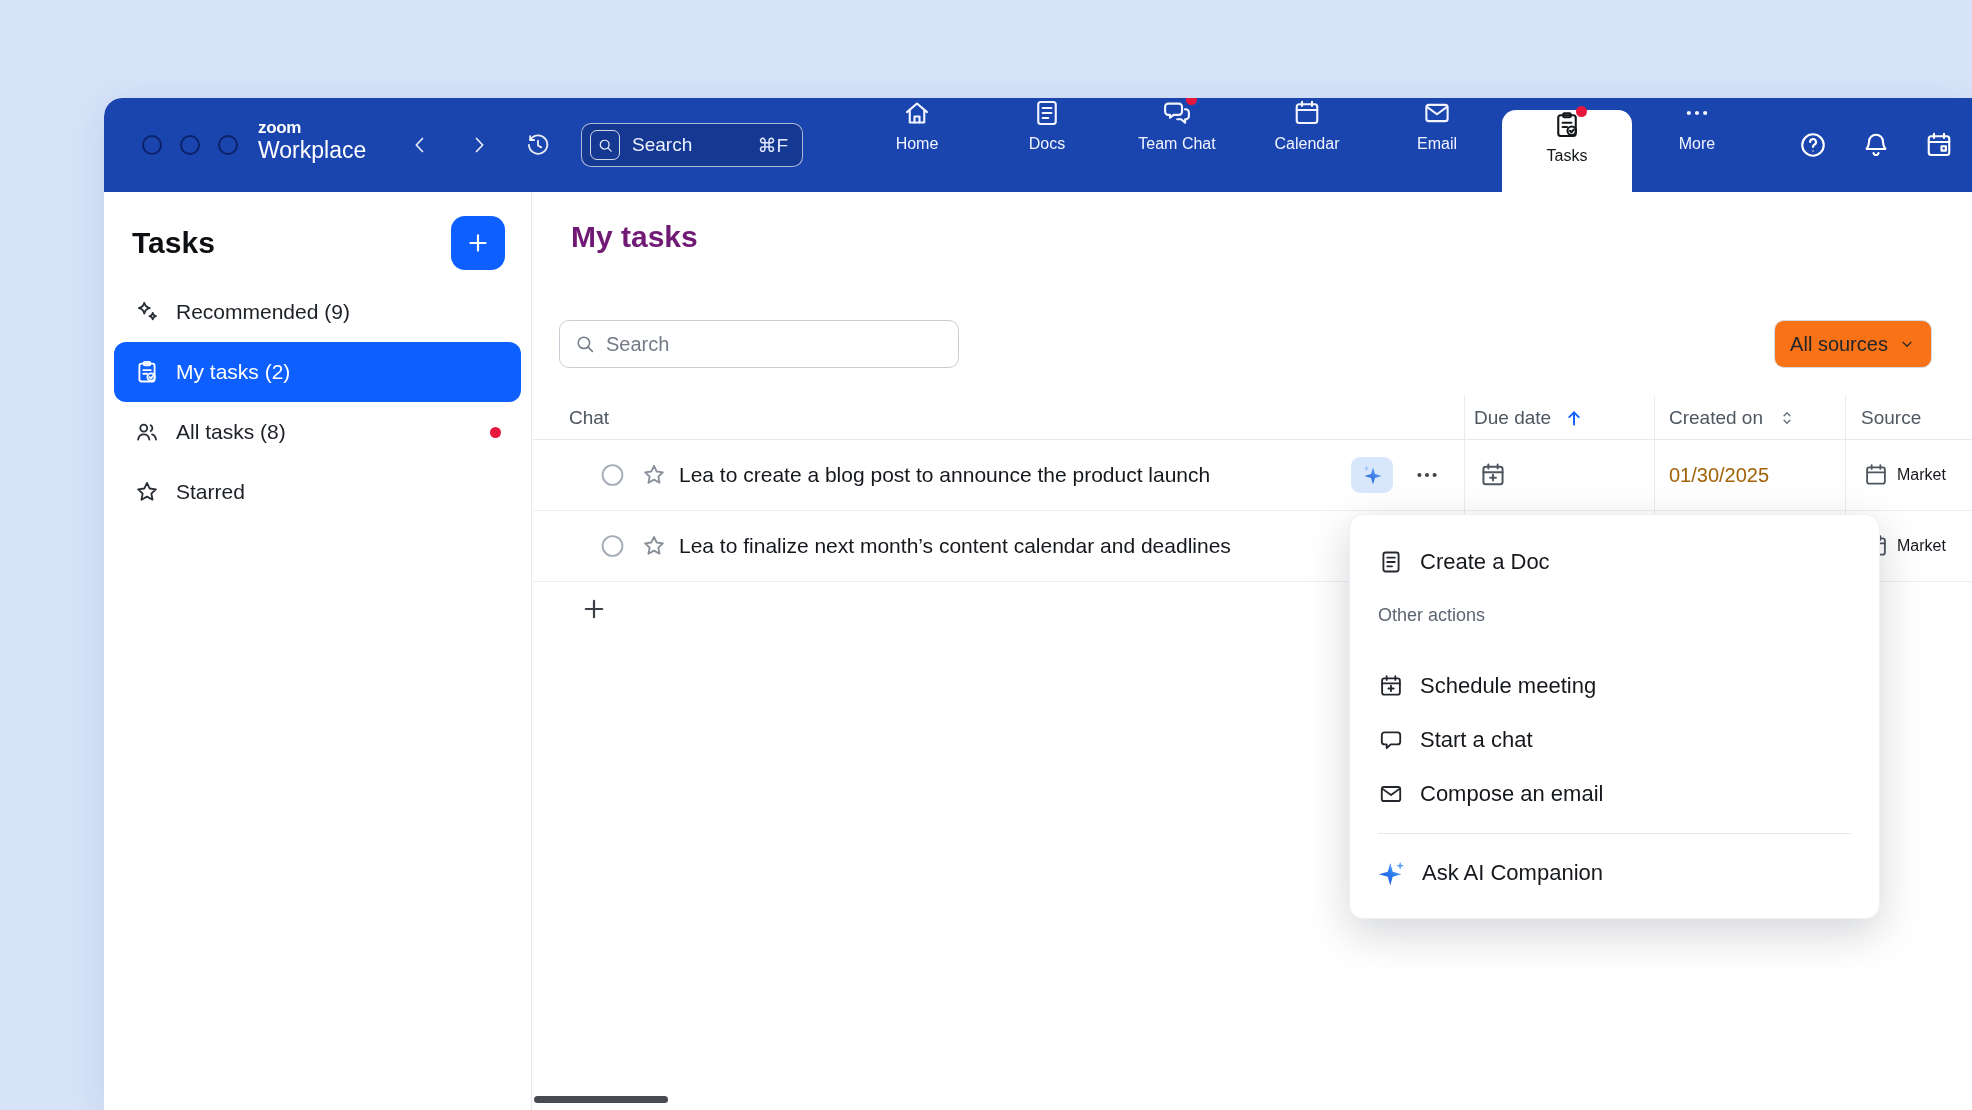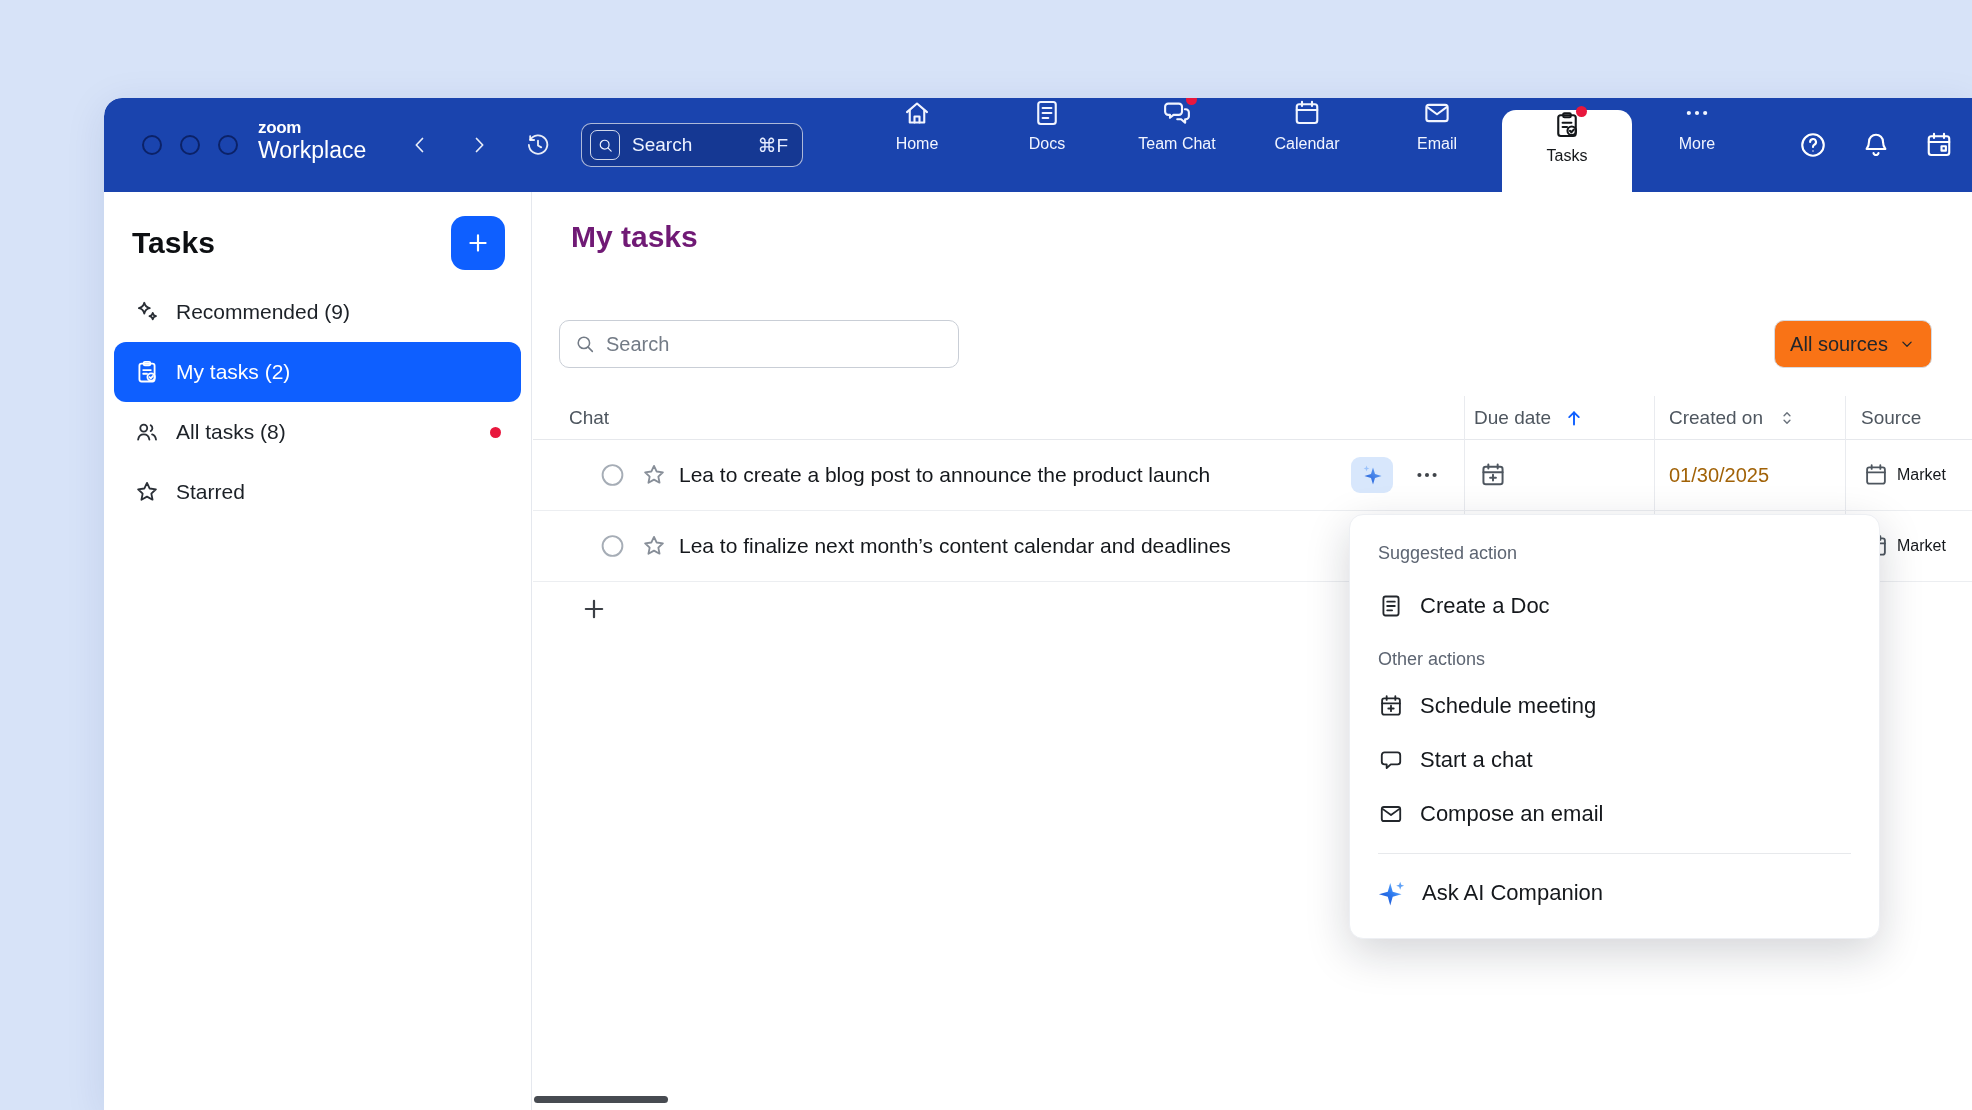--- a/index.html
+++ b/index.html
@@ -99,21 +99,21 @@
   .add-task { position:absolute; left:44px; top:400px; width:34px; height:34px; color:#3c4046; display:flex; align-items:center; justify-content:center; }
 
   
   .popup {
     position:absolute; left:1245px; top:416px; width:531px; z-index:10;
     background:#fff; border:1px solid #edeff3; border-radius:14px;
     box-shadow:0 14px 44px rgba(16,24,40,.18);
     padding:20px 28px 18px;
   }
   .menu-label { font-size:18px; color:#5d6572; line-height:24px; margin:6px 0 14px; }
-  .menu-label.second { margin:14px 0 8px; }
+  .menu-label.second { margin:14px 0 32px; }
   .menu-item { height:54px; display:flex; align-items:center; gap:16px; font-size:22px; color:#15181c; width:100%; text-align:left; }
   .menu-item .micon { width:26px; height:26px; color:#23272c; flex:0 0 auto; }
   .menu-divider { height:1px; background:#e7e9ec; margin:12px 0; }
   .menu-item.ask { margin-top:12px; }
 
   .hscroll { position:absolute; left:430px; top:998px; width:134px; height:7px; border-radius:4px; background:#474b51; }
 </style>
 </head>
 <body>
 
@@ -420,21 +420,20 @@
     </div>
 
     <button class="add-task">
       <svg class="s" width="28" height="28" viewBox="0 0 24 24" style="stroke-width:1.9">
           <path d="M12 5v14M5 12h14"></path>
         </svg>
     </button>
   </main>
 
   <div class="popup">
-    <div class="menu-label">Suggested action</div>
     <button class="menu-item">
       <span class="micon">
         <svg class="s" width="26" height="26" viewBox="0 0 24 24">
             <rect x="5" y="3.2" width="14" height="17.6" rx="2"></rect>
             <path d="M8.5 8h7M8.5 12h7M8.5 16h4.5"></path>
           </svg>
       </span>
       <span>Create a Doc</span>
     </button>
 

